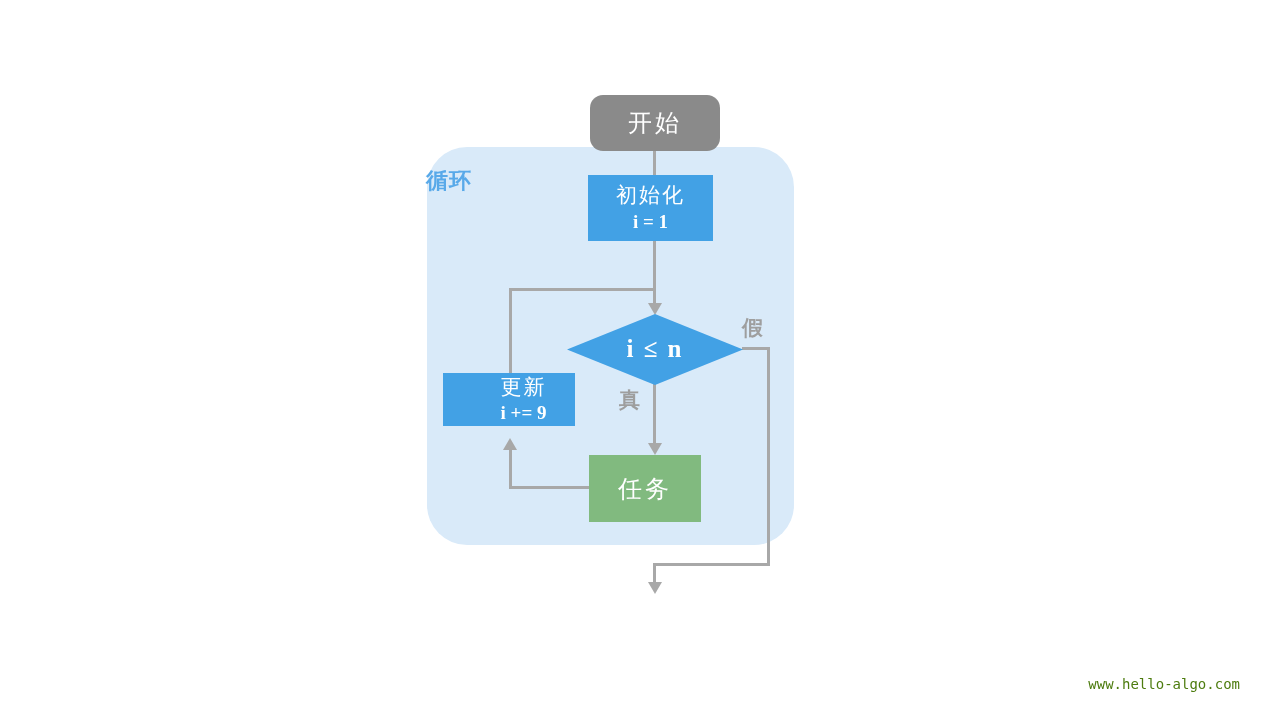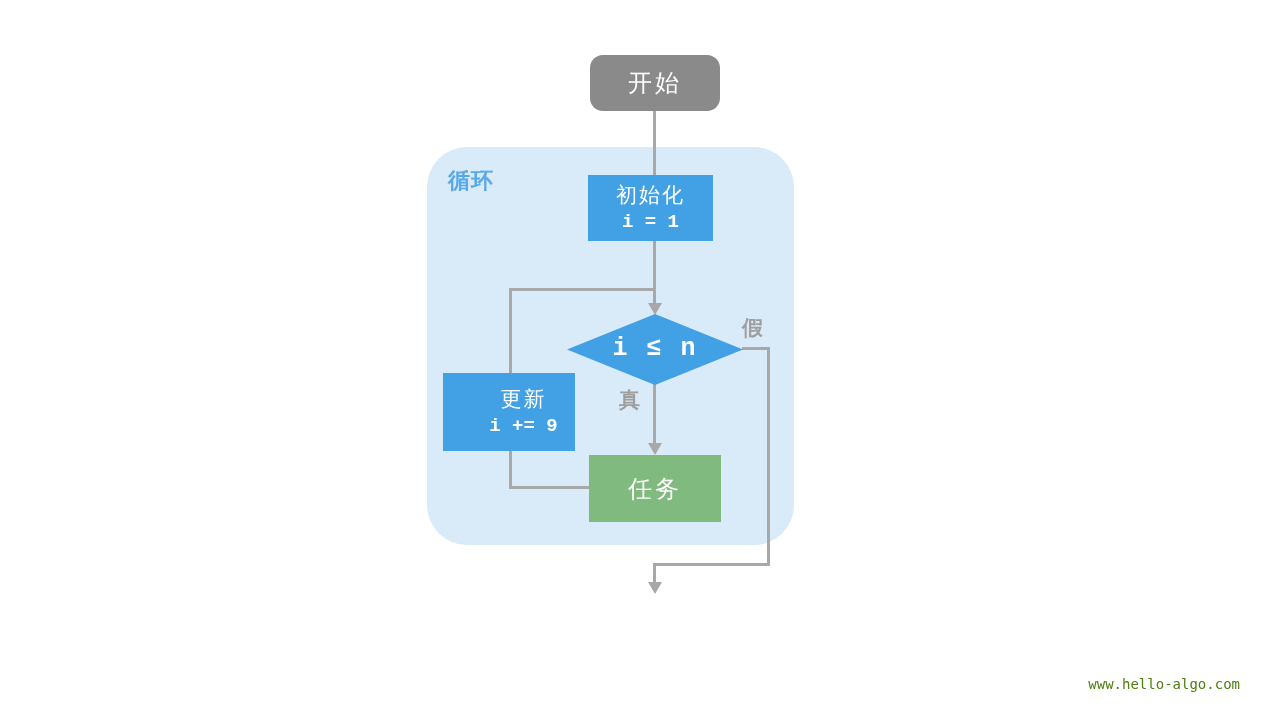--- a/index.html
+++ b/index.html
@@ -6,33 +6,33 @@
   .canvas{
     position:relative;width:1280px;height:720px;background:#ffffff;overflow:hidden;
     font-family:"Liberation Sans","DejaVu Sans",sans-serif;
   }
   
   .loop-box{
     position:absolute;left:427px;top:147px;width:367px;height:398px;
     background:#d9eaf9;border-radius:40px;z-index:0;
   }
   .loop-label{
-    position:absolute;left:448px;top:166px;z-index:3;
+    position:absolute;left:426px;top:166px;z-index:3;
     font-size:22px;font-weight:bold;color:#58a9e9;letter-spacing:1px;
   }
   
   .node{
     position:absolute;display:flex;flex-direction:column;align-items:center;justify-content:center;
     color:#ffffff;z-index:2;box-sizing:border-box;text-align:center;
   }
-  .terminal{background:#8a8a8a;border-radius:13px;font-size:24px;letter-spacing:3px;}
+  .terminal{background:#8a8a8a;border-radius:13px;font-size:24px;letter-spacing:3px;margin-top:40px;}
   .proc{background:#42a1e5;}
   .task{background:#81ba7f;font-size:24px;letter-spacing:3px;}
   .proc .t{font-size:21px;letter-spacing:2px;line-height:1.35;}
-  .code{font-family:Liberation Mono, monospace;font-weight:bold;font-size:19px;line-height:1.3;text-align:right;}
+  .code{font-family:Liberation Serif, serif;font-weight:bold;font-size:19px;line-height:1.3;text-align:right;}
   .diamond{
     position:absolute;left:567px;top:314px;width:176px;height:71px;z-index:2;
     background:#42a1e5;display:flex;align-items:center;justify-content:center;
     clip-path:polygon(50% 0,100% 50%,50% 100%,0 50%);
     color:#fff;
   }
   .diamond .code{font-size:25px;letter-spacing:2px;}
   
   .edge{position:absolute;background:#a8a8a8;z-index:1;}
   .arrow{position:absolute;width:0;height:0;z-index:1;}
@@ -81,26 +81,26 @@
 
   <div class="node proc" style="left:588px;top:175px;width:125px;height:66px;">
     <span class="t">初始化</span>
     <span class="code">i = 1</span>
   </div>
 
   <div class="diamond">
     <span class="code">i ≤ n</span>
   </div>
 
-  <div class="node proc" style="left:443px;top:373px;width:132px;height:78px;padding-left:29px;">
+  <div class="node proc" style="left:443px;top:373px;width:132px;height:53px;padding-left:29px;">
     <span class="t">更新</span>
     <span class="code">i += 9</span>
   </div>
 
-  <div class="node task" style="left:589px;top:455px;width:132px;height:67px;">
+  <div class="node task" style="left:589px;top:455px;width:112px;height:67px;">
     <span>任务</span>
   </div>
 
 
   <div class="branch-label" style="left:619px;top:386px;">真</div>
   <div class="branch-label" style="left:742px;top:314px;">假</div>
 
   <div class="watermark">www.hello-algo.com</div>
 
 </div>

